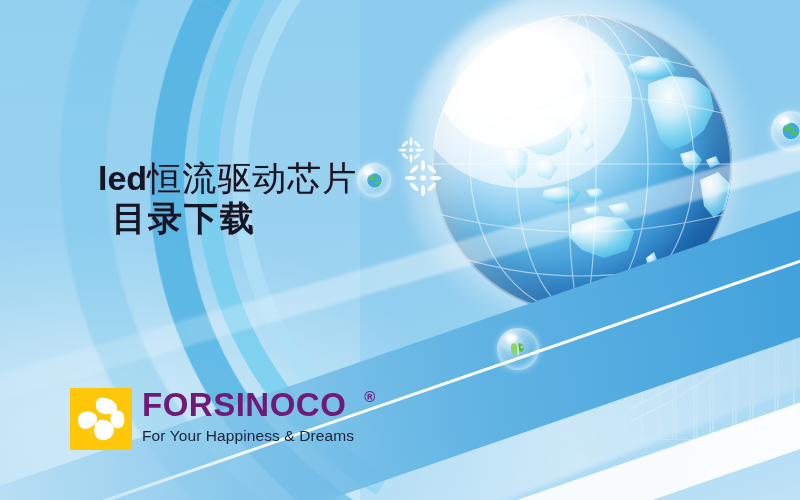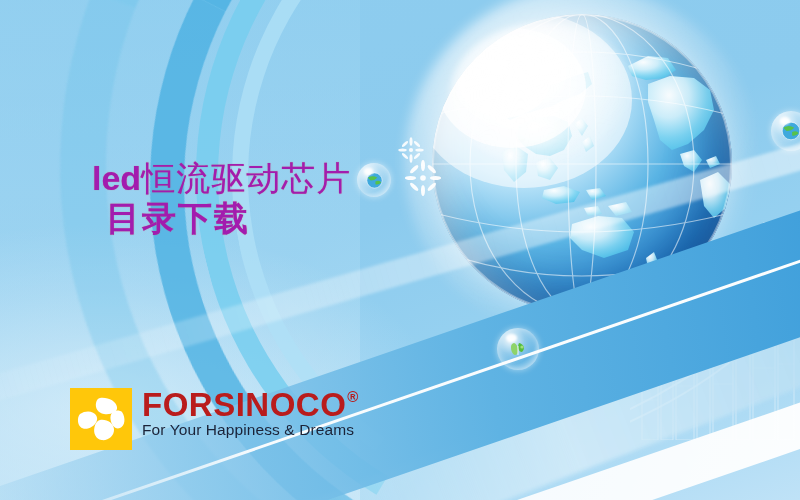--- a/index.html
+++ b/index.html
@@ -222,24 +222,24 @@
     left: -120px; bottom: 66px;
     width: 1180px; height: 26px;
     background: linear-gradient(90deg, rgba(255,255,255,0) 0%, rgba(255,255,255,0.35) 45%, rgba(255,255,255,0.55) 100%);
     transform: rotate(-16deg);
     filter: blur(1.5px);
   }
 
   
   .headline {
     position: absolute;
-    left: 92px;
+    left: 98px;
     top: 158px;
     z-index: 30;
-    color: #a21caf;
+    color: #0f172a;
     line-height: 1.18;
     white-space: nowrap;
     text-shadow: 0 0 1px rgba(250,38,0,0.45);
   }
   .headline-line {
     display: block;
     font-size: 34px;
     font-weight: 700;
   }
   .headline-line-1 {
@@ -282,36 +282,38 @@
     margin-left: 10px;
     display: flex;
     flex-direction: column;
     justify-content: flex-start;
   }
   .logo-word {
     font-family: "Liberation Sans", sans-serif;
     font-weight: 700;
     font-size: 33px;
     line-height: 1;
-    color: #b91c1c;
+    color: #701a75;
     letter-spacing: 0.5px;
     display: flex;
     align-items: flex-start;
+    gap: 17px;
   }
   .logo-reg {
     font-size: 15px;
     line-height: 1;
     margin-left: 1px;
     margin-top: 1px;
   }
   .logo-tag {
     font-family: "Liberation Sans", sans-serif;
     font-size: 15.5px;
     line-height: 1.1;
     color: #1b2338;
+    margin-top: 6px;
     letter-spacing: 0.1px;
   }
 </style>
 </head>
 <body>
 
 <div id="banner">
 
   <div class="bg-base"></div>
   <div class="bg-wash-left"></div>

